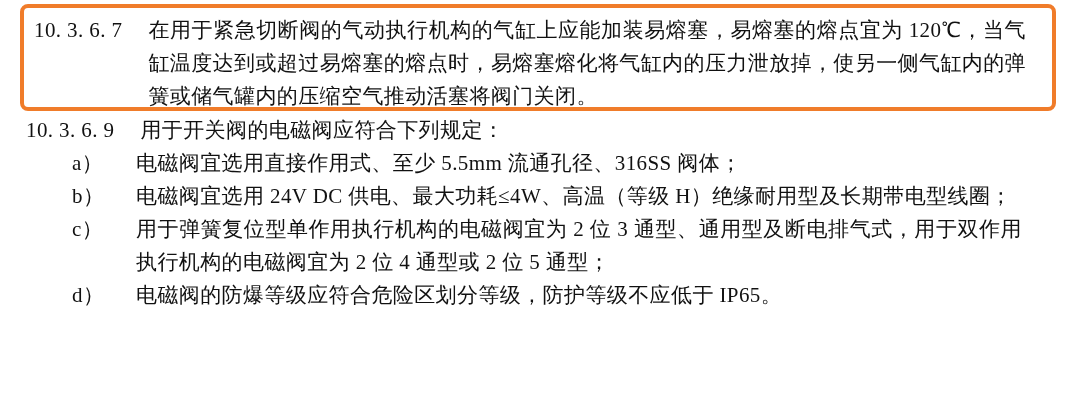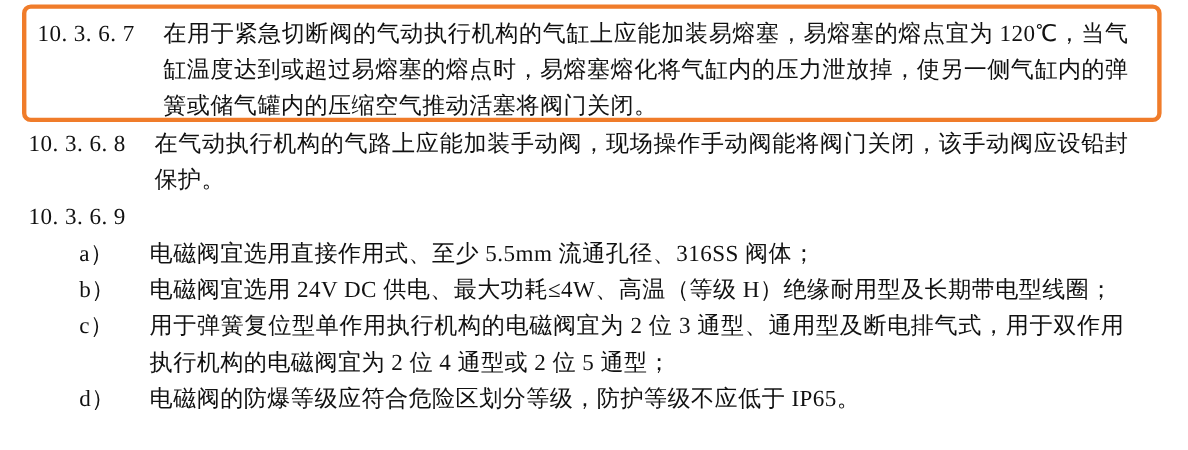--- a/index.html
+++ b/index.html
@@ -92,27 +92,24 @@
 
 <div class="page">
 
   <div class="highlight-box"></div>
 
   <div class="clause hl-clause">
     <span class="clause-num latin">10. 3. 6. 7</span>
     <span class="clause-body">在用于紧急切断阀的气动执行机构的气缸上应能加装易熔塞，易熔塞的熔点宜为 120℃，当气缸温度达到或超过易熔塞的熔点时，易熔塞熔化将气缸内的压力泄放掉，使另一侧气缸内的弹簧或储气罐内的压缩空气推动活塞将阀门关闭。</span>
   </div>
 
-  <div class="clause">
-    <span class="clause-num latin">10. 3. 6. 8</span>
-    <span class="clause-body">在气动执行机构的气路上应能加装手动阀，现场操作手动阀能将阀门关闭，该手动阀应设铅封保护。</span>
-  </div>
 
   <div class="clause">
     <span class="clause-num latin">10. 3. 6. 9</span>
+    <span class="clause-body">用于开关阀的电磁阀应符合下列规定：</span>
   </div>
 
   <div class="sub-list">
     <div class="sub-item">
       <span class="sub-label latin">a）</span>
       <span class="sub-body">电磁阀宜选用直接作用式、至少 5.5mm 流通孔径、316SS 阀体；</span>
     </div>
     <div class="sub-item">
       <span class="sub-label latin">b）</span>
       <span class="sub-body">电磁阀宜选用 24V DC 供电、最大功耗≤4W、高温（等级 H）绝缘耐用型及长期带电型线圈；</span>

